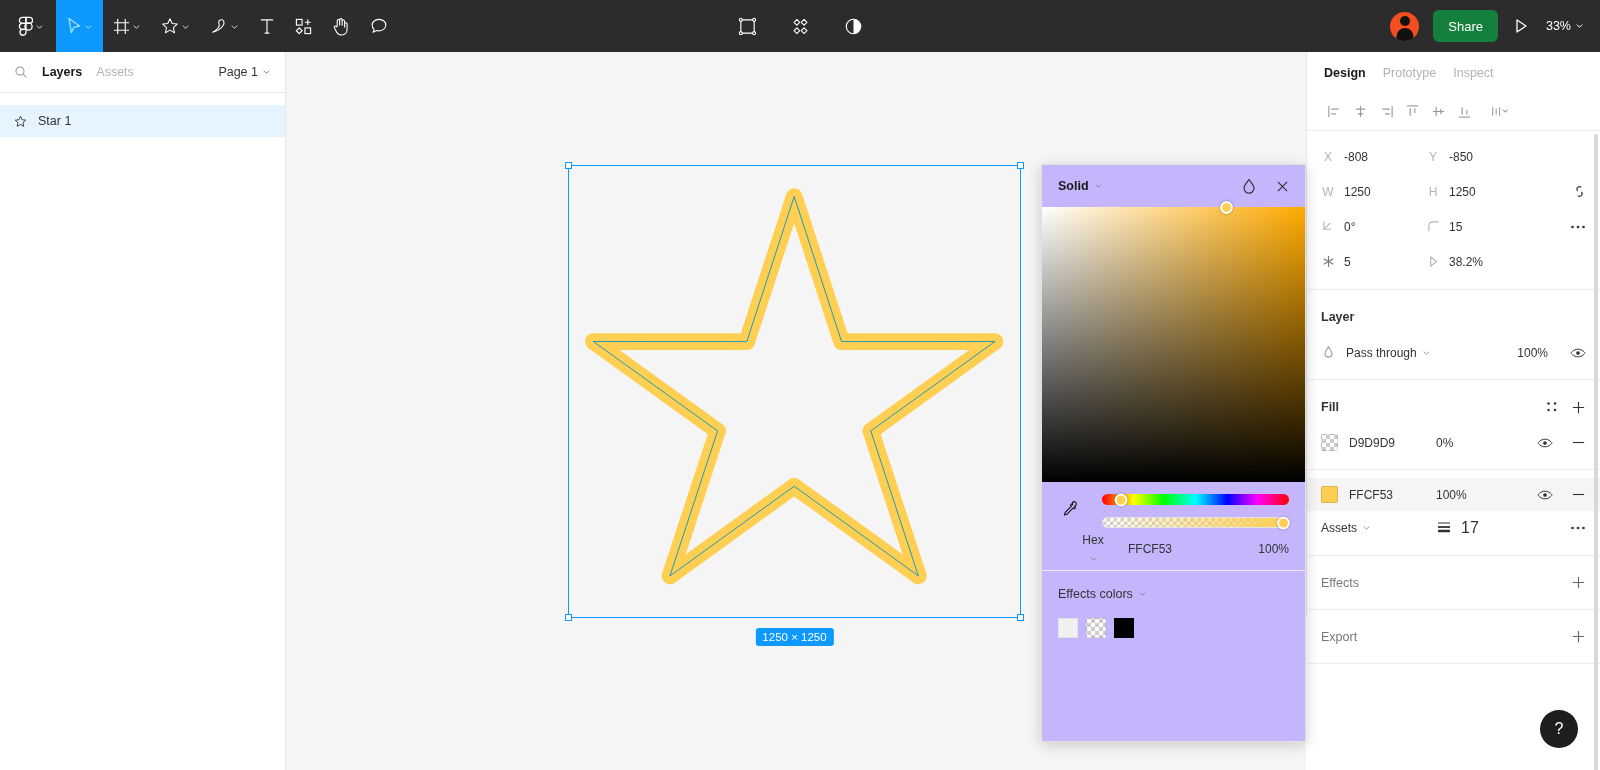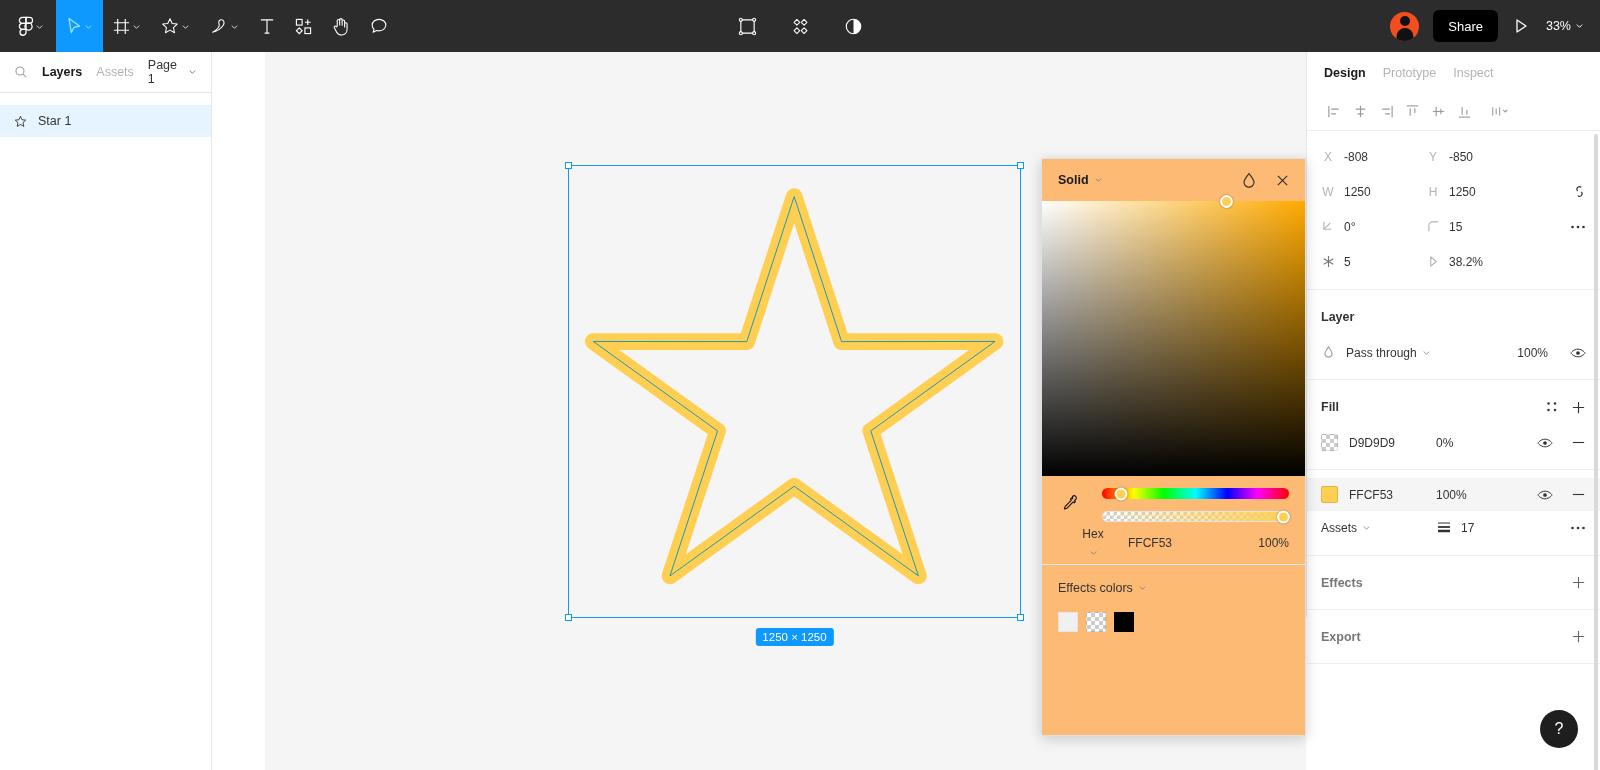--- a/index.html
+++ b/index.html
@@ -49,33 +49,33 @@
     content: ""; position: absolute; left: 50%; top: 4px;
     width: 10px; height: 10px; border-radius: 50%;
     background: #111; transform: translateX(-50%);
   }
   .avatar::after {
     content: ""; position: absolute; left: 50%; top: 16px;
     width: 17px; height: 16px; border-radius: 9px 9px 0 0;
     background: #111; transform: translateX(-50%);
   }
   .share-btn {
-    background: #000000; color: #fff; border: none;
+    background: #15803d; color: #fff; border: none;
     font-size: 13px; font-family: "Liberation Sans", sans-serif;
     height: 32px; padding: 0 15px; border-radius: 6px; cursor: pointer;
   }
   .zoom-ctl {
     display: flex; align-items: center; gap: 4px;
     color: #fff; font-size: 12.5px; cursor: pointer; padding-left: 2px;
   }
 
   
   .left-panel {
     position: absolute; top: 52px; left: 0;
-    width: 212px; height: 718px;
+    width: 286px; height: 718px;
     background: #fff;
     border-right: 1px solid #e6e6e6;
     z-index: 10;
   }
   .lp-tabs {
     height: 41px; display: flex; align-items: center; gap: 14px;
     padding: 0 14px;
     border-bottom: 1px solid #e6e6e6;
   }
   .lp-tab { font-size: 12.5px; color: #b3b3b3; cursor: pointer; }
@@ -183,38 +183,38 @@
   .sw-tail { margin-left: auto; display: flex; align-items: center; gap: 18px; }
   .stroke-opts {
     height: 34px; display: flex; align-items: center; padding: 0 14px;
   }
   .so-left { display: flex; align-items: center; gap: 5px; cursor: pointer; font-size: 12px; }
   .so-mid { margin-left: 66px; display: flex; align-items: center; gap: 10px; }
   .empty-sect {
     height: 54px; display: flex; align-items: center; padding: 0 14px;
     border-bottom: 1px solid #eee;
   }
-  .empty-sect .sect-title { color: #777; font-weight: bold; font-size: 12.5px; }
+  .empty-sect .sect-title { color: #777; font-weight: normal; font-size: 12.5px; }
   .rp-scroll {
     position: absolute; right: 2px; top: 82px; width: 4px; height: 640px;
     background: #d9d9d9; border-radius: 2px; cursor: pointer;
   }
   .help-fab {
     position: absolute; right: 22px; bottom: 22px;
     width: 38px; height: 38px; border-radius: 50%;
     background: #1e1e1e; color: #fff;
     display: flex; align-items: center; justify-content: center;
     font-size: 16px; cursor: pointer; z-index: 40;
   }
 
   
   .picker {
-    position: absolute; left: 1041px; top: 158px;
+    position: absolute; left: 1041px; top: 164px;
     width: 265px; height: 578px;
-    background: #fdba74;
+    background: #c4b5fd;
     border: 1px solid #e0e0e0;
     box-shadow: 0 3px 14px rgba(0,0,0,.18);
     border-radius: 2px;
     z-index: 25;
   }
   .pk-head {
     height: 42px; display: flex; align-items: center; padding: 0 16px;
   }
   .pk-mode { font-size: 12.5px; color: #1a1a1a; font-weight: bold; display:flex; align-items:center; gap:5px; cursor: pointer; }
   .pk-head-acts { margin-left: auto; display: flex; align-items: center; gap: 20px; }
@@ -783,21 +783,21 @@
           </span>
         </span>
         <span class="so-mid">
           <span>
             <svg width="14" height="13" viewBox="0 0 14 13">
                 <path d="M1 3h12" stroke="#333" stroke-width="1"></path>
                 <path d="M1 7h12" stroke="#333" stroke-width="1.8"></path>
                 <path d="M1 11h12" stroke="#333" stroke-width="2.5"></path>
               </svg>
           </span>
-          <span style="font-size:12px;color:#333;">17</span>
+          <span style="font-size:16px;color:#333;">17</span>
         </span>
         <span class="prow-extra">
           <svg width="16" height="6" viewBox="0 0 16 6">
               <circle cx="2.5" cy="3" r="1.3" fill="#333"></circle>
               <circle cx="8" cy="3" r="1.3" fill="#333"></circle>
               <circle cx="13.5" cy="3" r="1.3" fill="#333"></circle>
             </svg>
         </span>
       </div>
     </div>

